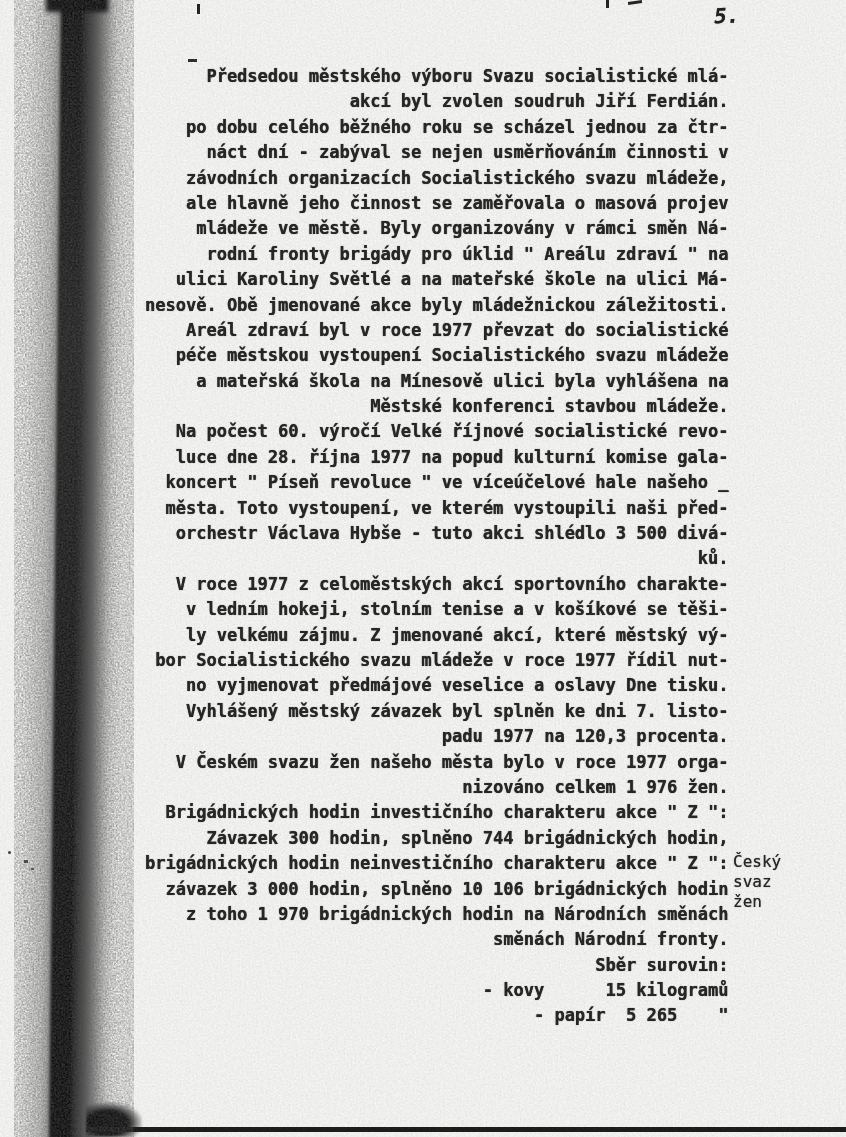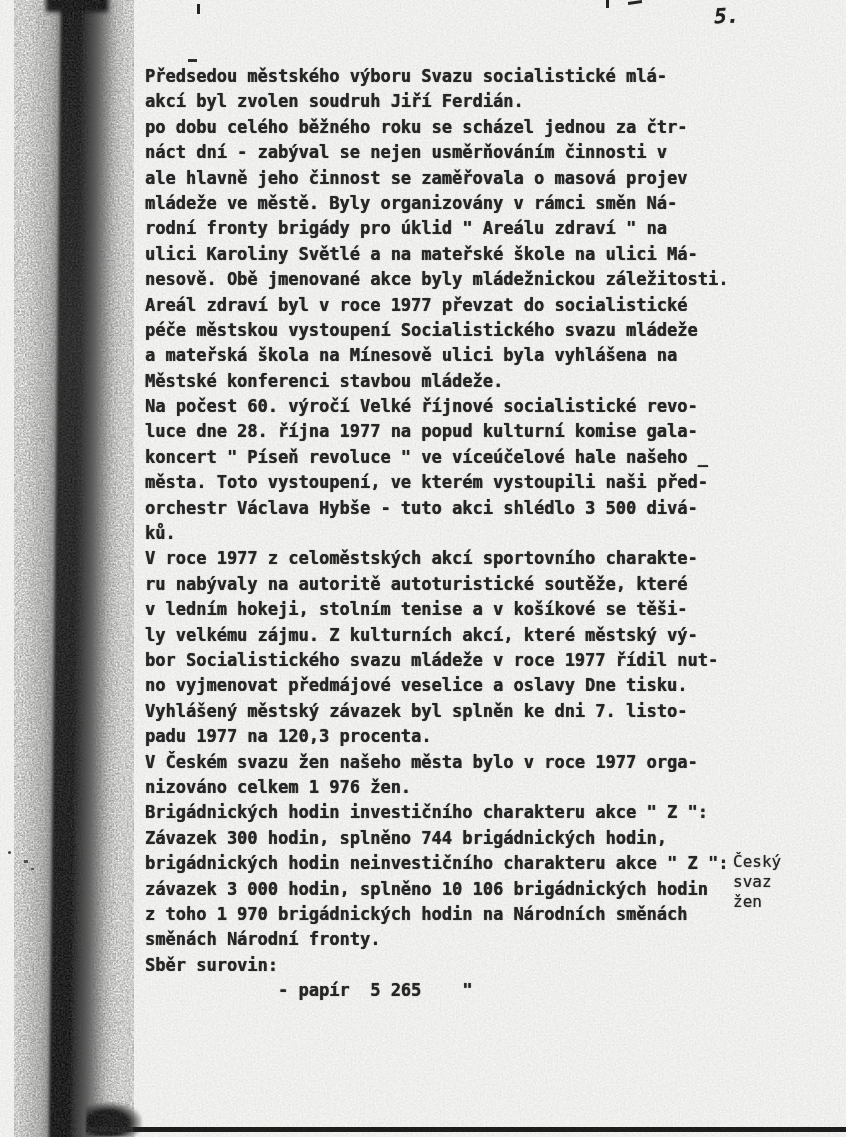--- a/index.html
+++ b/index.html
@@ -44,20 +44,21 @@
   .bottom-bar {
     position: absolute; left: 86px; top: 1127px; width: 760px; height: 5px;
     background: #1a1a1a; filter: blur(0.7px);
   }
 
   
   .body-text {
     position: absolute; left: 145px; top: 64px;
     font-size: 17px; line-height: 25.4px; font-weight: 700;
     color: #242424;
+    text-align: right;
   }
   .line {
     white-space: pre; height: 25.4px;
     text-shadow: 0 0 1px rgba(25,25,25,0.75), 0.4px 0.4px 0.6px rgba(60,60,60,0.5);
   }
   .margin-note {
     position: absolute; left: 733px; top: 852px;
     font-size: 16px; line-height: 20px; font-weight: 400;
     color: #242424;
   }
@@ -103,52 +104,53 @@
   <div class="speck speck-dot-b"></div>
   <div class="speck speck-dot-c"></div>
 
   <div class="page-number">5.</div>
 
   <div class="body-text">
     <div class="line">Předsedou městského výboru Svazu socialistické mlá-</div>
     <div class="line">akcí byl zvolen soudruh Jiří Ferdián.</div>
     <div class="line">po dobu celého běžného roku se scházel jednou za čtr-</div>
     <div class="line">náct dní - zabýval se nejen usměrňováním činnosti v</div>
+    <div class="line">závodních organizacích Socialistického svazu mládeže,</div>
     <div class="line">ale hlavně jeho činnost se zaměřovala o masová projev</div>
     <div class="line">mládeže ve městě. Byly organizovány v rámci směn Ná-</div>
     <div class="line">rodní fronty brigády pro úklid " Areálu zdraví " na</div>
     <div class="line">ulici Karoliny Světlé a na mateřské škole na ulici Má-</div>
     <div class="line">nesově. Obě jmenované akce byly mládežnickou záležitosti.</div>
     <div class="line">Areál zdraví byl v roce 1977 převzat do socialistické</div>
     <div class="line">péče městskou vystoupení Socialistického svazu mládeže</div>
     <div class="line">a mateřská škola na Mínesově ulici byla vyhlášena na</div>
     <div class="line">Městské konferenci stavbou mládeže.</div>
     <div class="line">Na počest 60. výročí Velké říjnové socialistické revo-</div>
     <div class="line">luce dne 28. října 1977 na popud kulturní komise gala-</div>
     <div class="line">koncert " Píseň revoluce " ve víceúčelové hale našeho _</div>
     <div class="line">města. Toto vystoupení, ve kterém vystoupili naši před-</div>
     <div class="line">orchestr Václava Hybše - tuto akci shlédlo 3 500 divá-</div>
     <div class="line">ků.</div>
     <div class="line">V roce 1977 z celoměstských akcí sportovního charakte-</div>
-    <div class="line">ru nabývaly na autoritě autoturistické soutěže, které</div>
     <div class="line">v ledním hokeji, stolním tenise a v košíkové se těši-</div>
-    <div class="line">ly velkému zájmu. Z kulturních akcí, které městský vý-</div>
+    <div class="line">ly velkému zájmu. Z jmenované akcí, které městský vý-</div>
     <div class="line">bor Socialistického svazu mládeže v roce 1977 řídil nut-</div>
     <div class="line">no vyjmenovat předmájové veselice a oslavy Dne tisku.</div>
     <div class="line">Vyhlášený městský závazek byl splněn ke dni 7. listo-</div>
     <div class="line">padu 1977 na 120,3 procenta.</div>
     <div class="line">V Českém svazu žen našeho města bylo v roce 1977 orga-</div>
     <div class="line">nizováno celkem 1 976 žen.</div>
     <div class="line">Brigádnických hodin investičního charakteru akce " Z ":</div>
     <div class="line">Závazek 300 hodin, splněno 744 brigádnických hodin,</div>
     <div class="line">brigádnických hodin neinvestičního charakteru akce " Z ":</div>
     <div class="line">závazek 3 000 hodin, splněno 10 106 brigádnických hodin</div>
     <div class="line">z toho 1 970 brigádnických hodin na Národních směnách</div>
     <div class="line">směnách Národní fronty.</div>
     <div class="line">Sběr surovin:</div>
+    <div class="line">             - kovy      15 kilogramů</div>
     <div class="line">             - papír  5 265    "</div>
   </div>
 
   <div class="margin-note">
     <div class="mline">Český</div>
     <div class="mline">svaz</div>
     <div class="mline">žen</div>
   </div>
 
   <svg class="noise-layer" width="846" height="1137">

